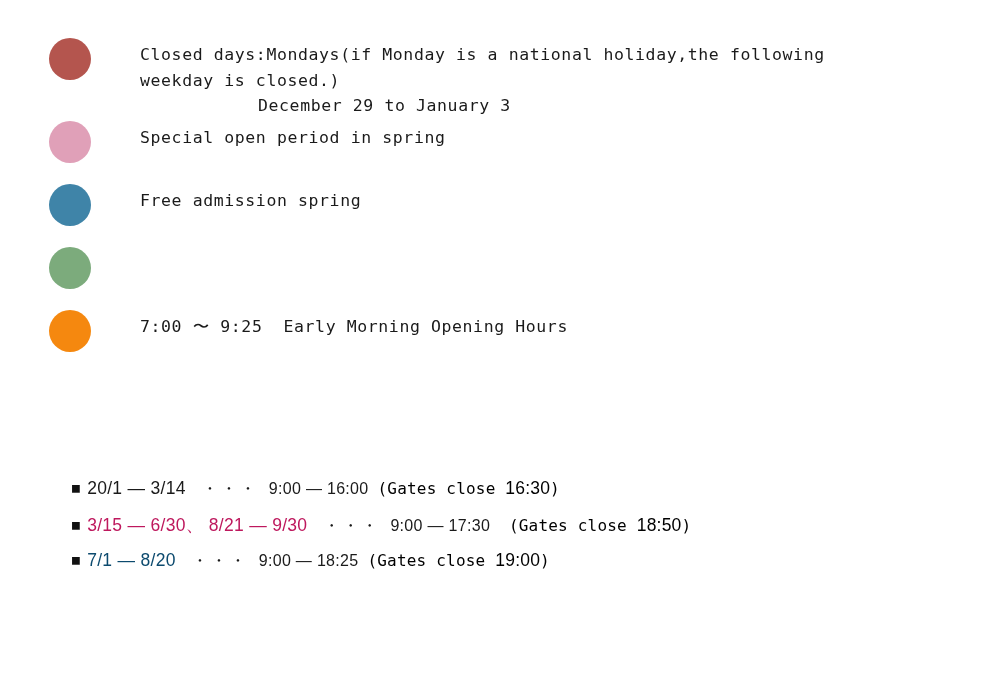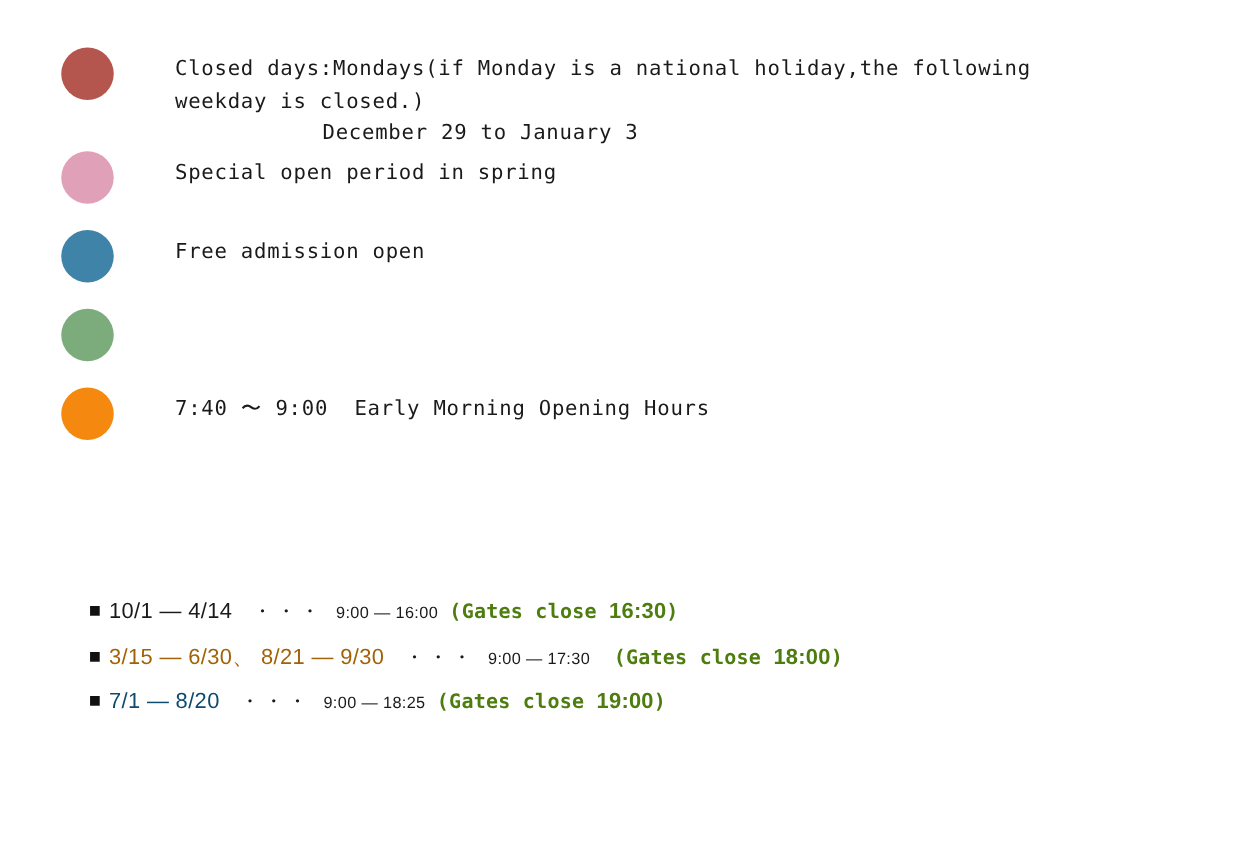--- a/index.html
+++ b/index.html
@@ -102,31 +102,30 @@
   .hours-dots {
     font-family: "DejaVu Sans Mono", monospace;
     font-size: 16px;
     letter-spacing: 3px;
     margin: 0 10px;
     color: #1a1a1a;
   }
 
   .hours-time {
     font-family: "Liberation Sans", sans-serif;
-    font-size: 13px;
+    font-size: 16px;
     color: #1a1a1a;
     margin-right: 9px;
   }
 
   .hours-gates {
     font-family: "DejaVu Sans Mono", monospace;
     font-size: 16px;
-    color: #4d7c0f;
+    color: #000000;
     letter-spacing: 0.2px;
-    font-weight: bold;
   }
 
   .hours-gates .gates-time {
     font-family: "Liberation Sans", sans-serif;
     font-size: 17.5px;
   }
 </style>
 </head>
 <body>
 
@@ -143,55 +142,55 @@
     <div class="swatch-cell">
       <div class="swatch" style="background:#e0a0b8"></div>
     </div>
     <div class="legend-text">Special open period in spring</div>
   </div>
 
   <div class="legend-row">
     <div class="swatch-cell">
       <div class="swatch" style="background:#3f84a8"></div>
     </div>
-    <div class="legend-text">Free admission open</div>
+    <div class="legend-text">Free admission spring</div>
   </div>
 
 
   <div class="legend-row">
     <div class="swatch-cell">
       <div class="swatch" style="background:#7cab7c"></div>
     </div>
   </div>
 
   <div class="legend-row">
     <div class="swatch-cell">
       <div class="swatch" style="background:#f5880f"></div>
     </div>
-    <div class="legend-text">7:40 〜 9:00  Early Morning Opening Hours</div>
+    <div class="legend-text">7:00 〜 9:25  Early Morning Opening Hours</div>
   </div>
 
 </div>
 
 <div class="hours-block">
 
   <div class="hours-row">
     <span class="hours-marker">■</span>
-    <span class="hours-range" style="color:#1a1a1a">10/1 — 4/14</span>
+    <span class="hours-range" style="color:#1a1a1a">20/1 — 3/14</span>
     <span class="hours-dots">・・・</span>
     <span class="hours-time">9:00 — 16:00</span>
     <span class="hours-gates"><span>(Gates close </span><span class="gates-time">16:30</span><span>)</span></span>
   </div>
 
   <div class="hours-row">
     <span class="hours-marker">■</span>
-    <span class="hours-range" style="color:#a16207">3/15 — 6/30、 8/21 — 9/30</span>
+    <span class="hours-range" style="color:#be185d">3/15 — 6/30、 8/21 — 9/30</span>
     <span class="hours-dots">・・・</span>
     <span class="hours-time">9:00 — 17:30</span>
-    <span class="hours-gates"><span> (Gates close </span><span class="gates-time">18:00</span><span>)</span></span>
+    <span class="hours-gates"><span> (Gates close </span><span class="gates-time">18:50</span><span>)</span></span>
   </div>
 
   <div class="hours-row">
     <span class="hours-marker">■</span>
     <span class="hours-range" style="color:#0c4a6e">7/1 — 8/20</span>
     <span class="hours-dots">・・・</span>
     <span class="hours-time">9:00 — 18:25</span>
     <span class="hours-gates"><span>(Gates close </span><span class="gates-time">19:00</span><span>)</span></span>
   </div>
 </div>

